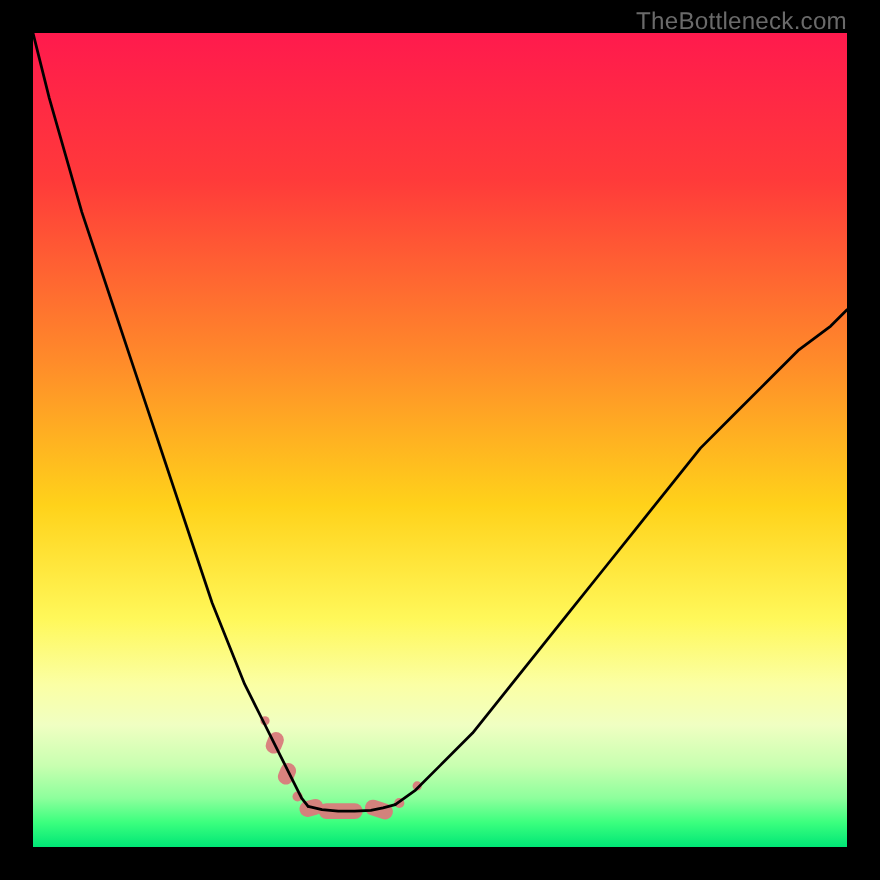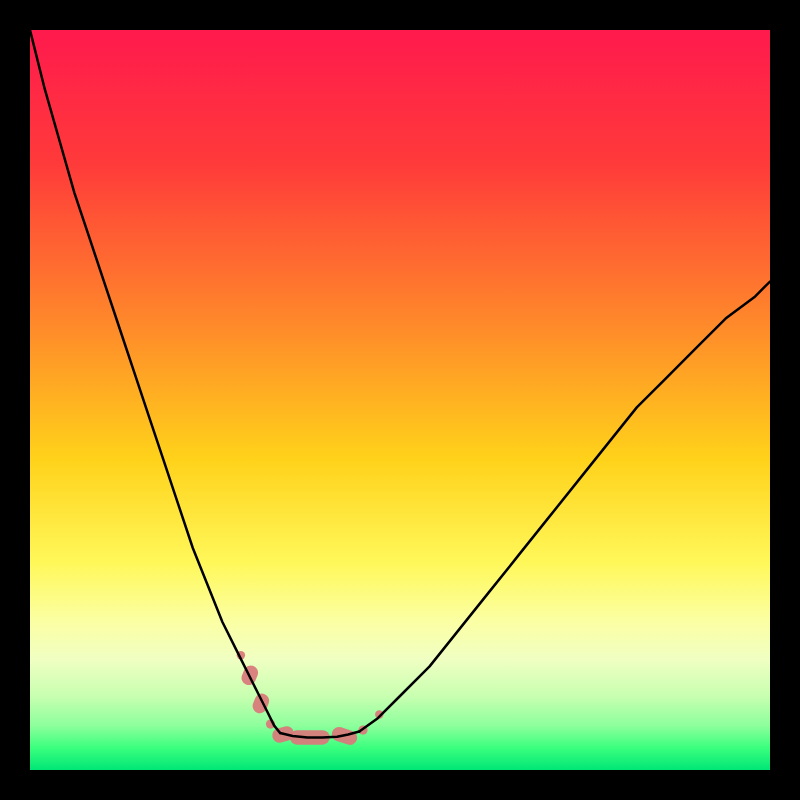--- a/index.html
+++ b/index.html
@@ -50,20 +50,21 @@
     top: 0;
     width: 100%;
     height: 100%;
   }
 </style>
 </head>
 <body>
 
 <div class="frame">
 
+  <div class="watermark">TheBottleneck.com</div>
 
   <div class="plot">
     <svg class="gradient" viewBox="0 0 740 740" preserveAspectRatio="none">
       <defs>
         <linearGradient id="bg" x1="0" y1="0" x2="0" y2="1">
             <stop offset="0%" stop-color="#ff1a4d"></stop>
             <stop offset="18%" stop-color="#ff3a3a"></stop>
             <stop offset="40%" stop-color="#ff8a2a"></stop>
             <stop offset="57.99999999999999%" stop-color="#ffd21a"></stop>
             <stop offset="72%" stop-color="#fff85a"></stop>

